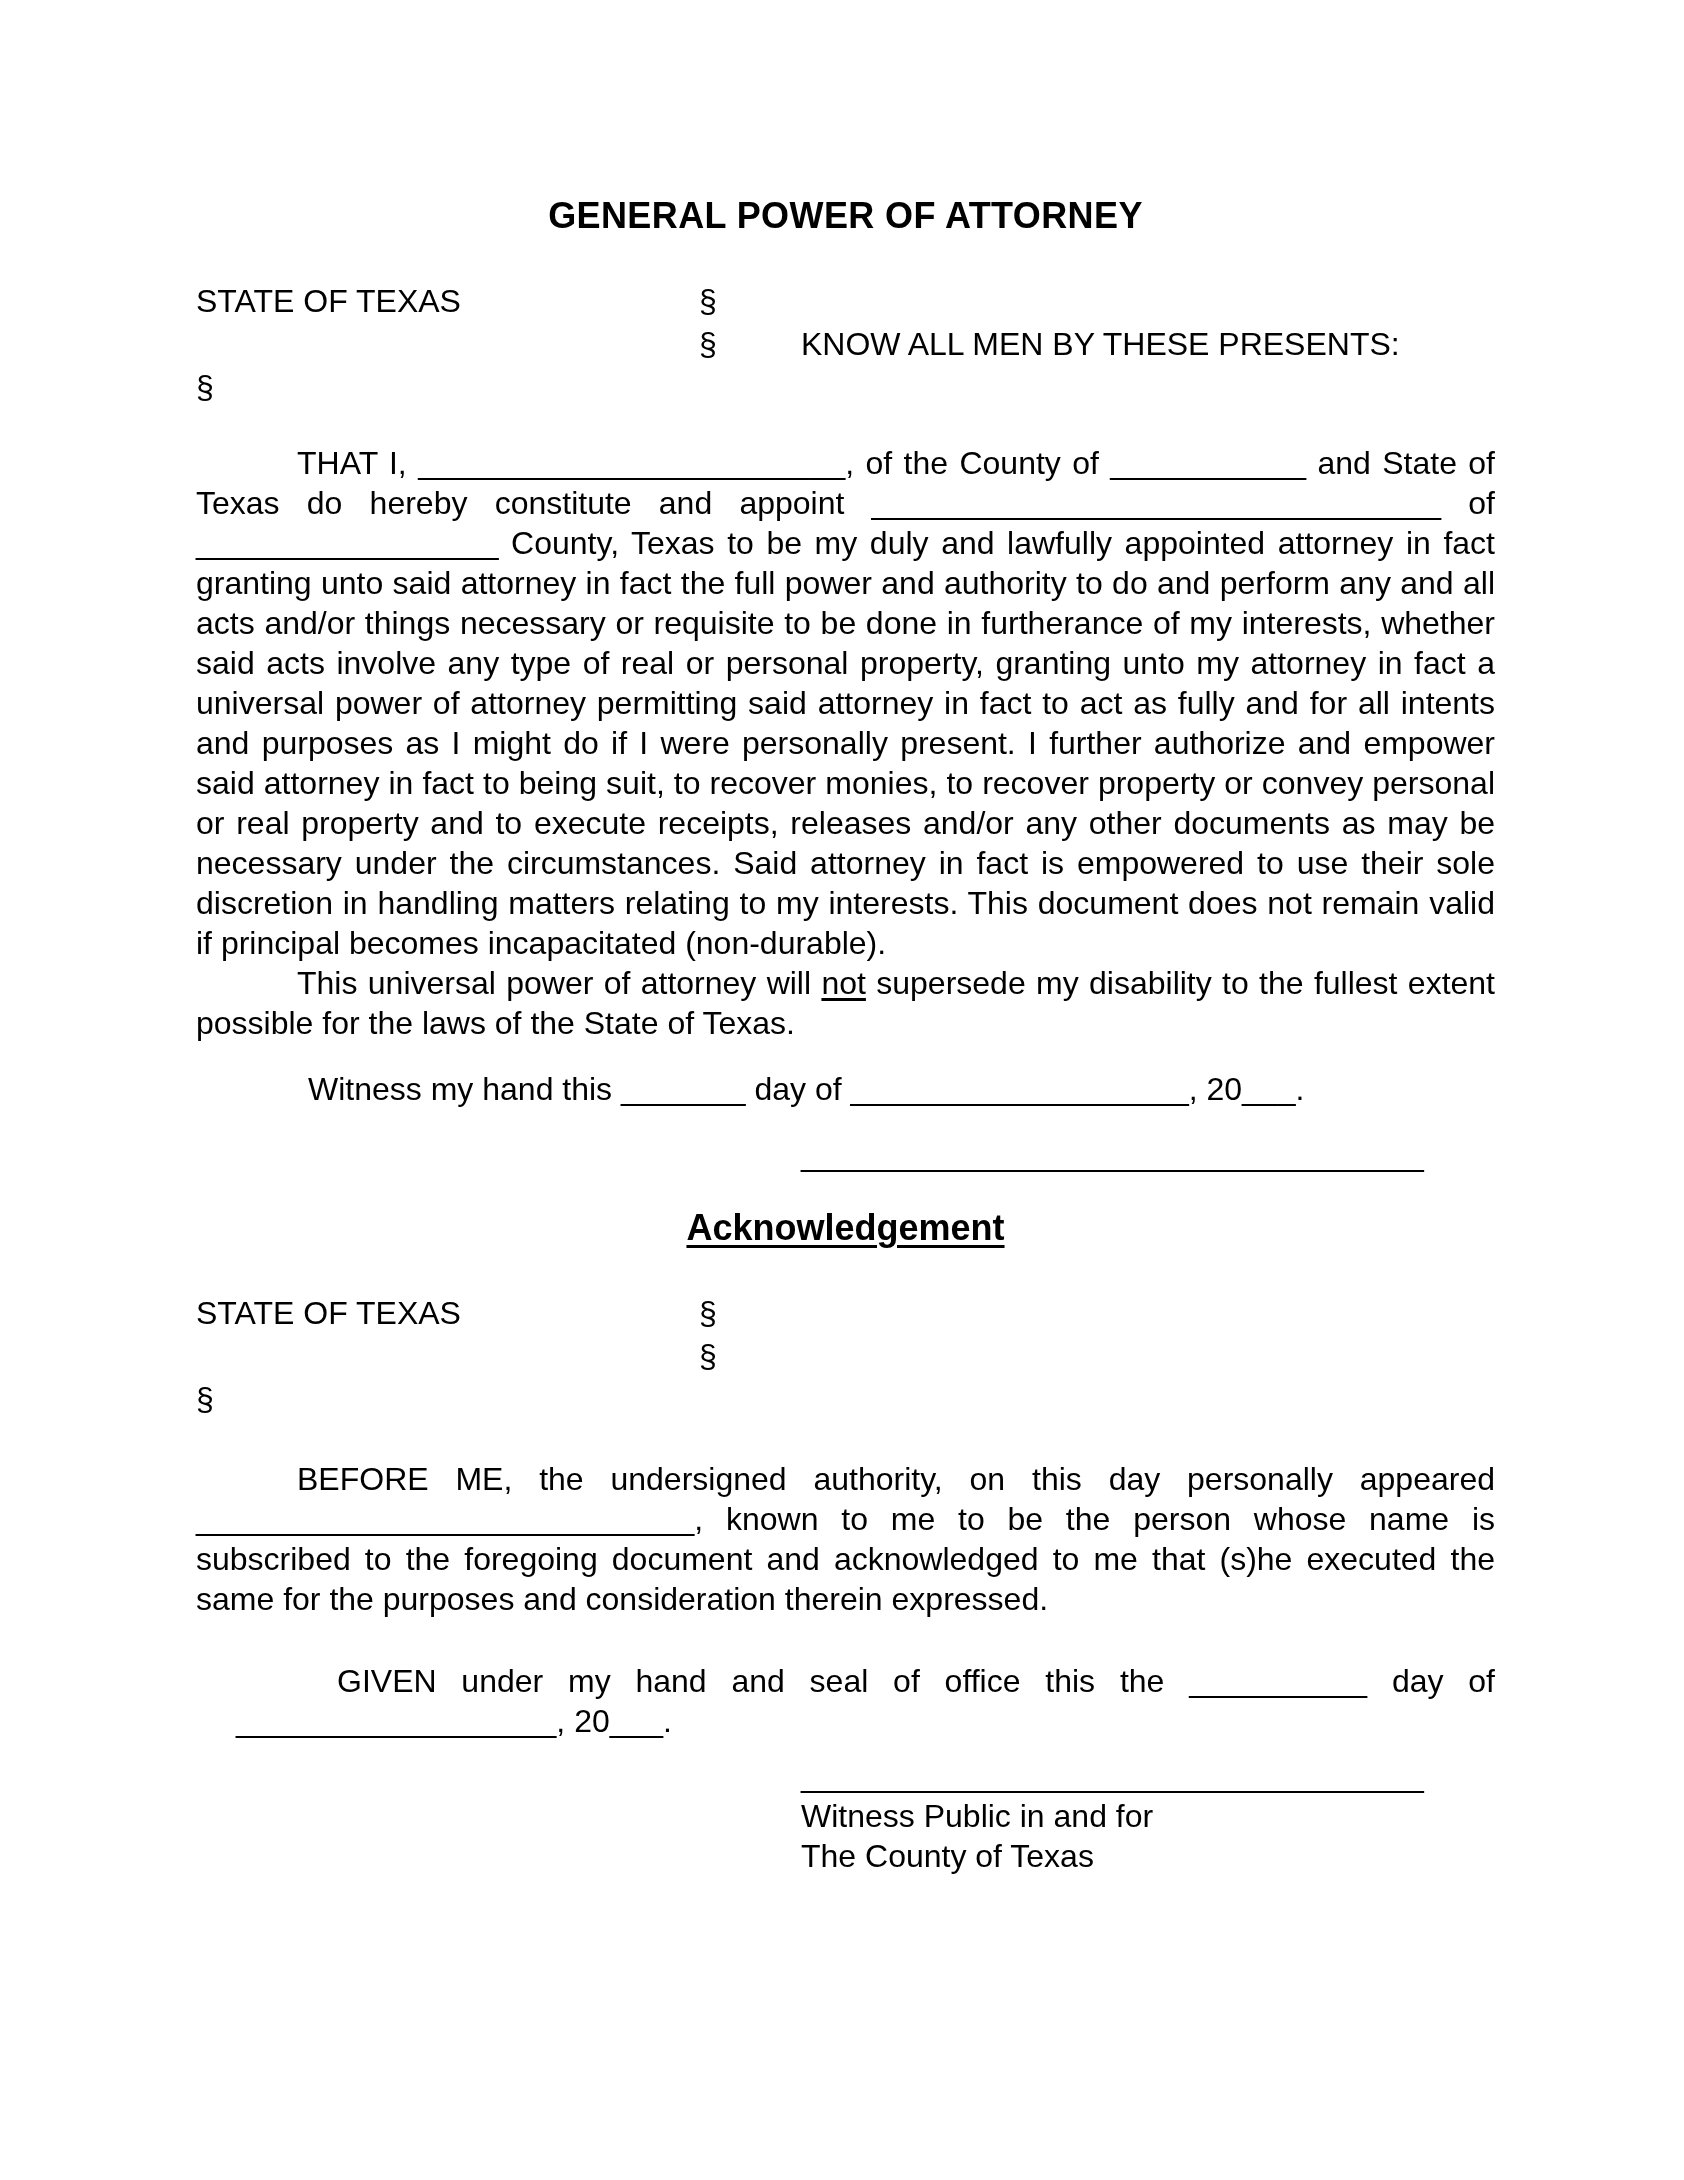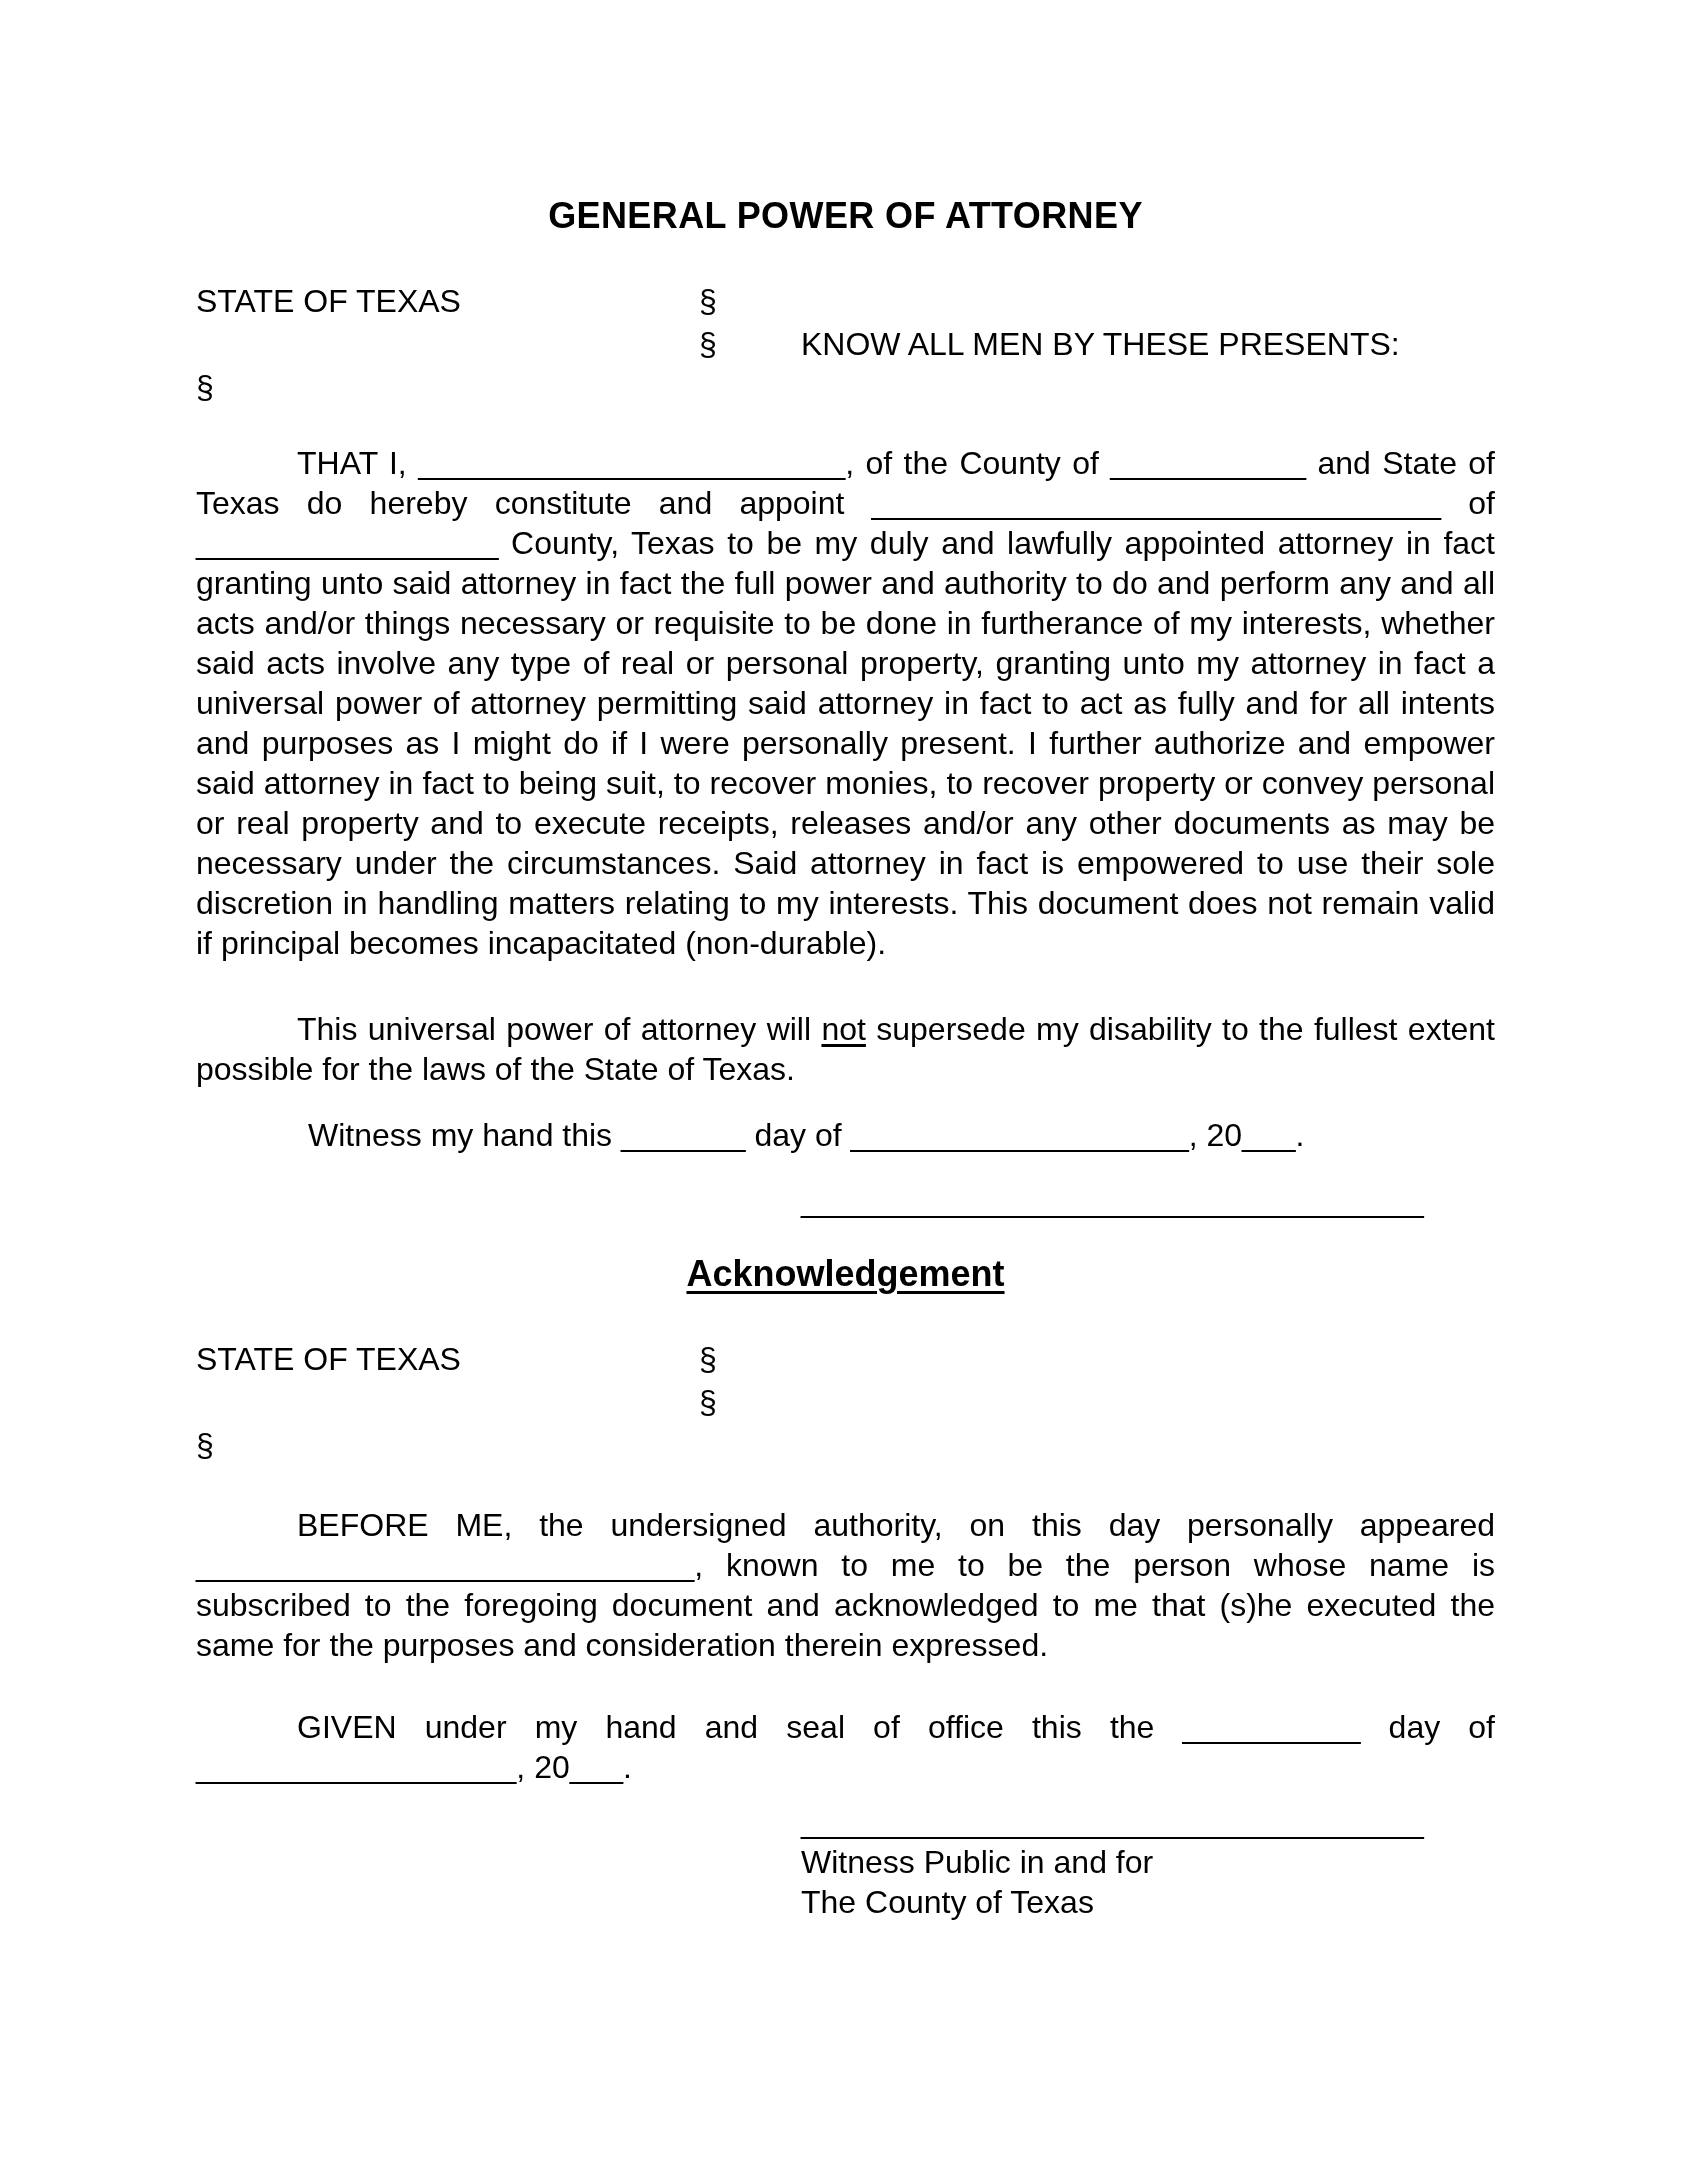--- a/index.html
+++ b/index.html
@@ -27,35 +27,35 @@
   .jur1 { margin-top: 43px; }
   .jur2 { margin-top: 42px; }
   .jur-row { display: grid; grid-template-columns: 503px 102px auto; }
   .jur-sym { text-align: left; }
   .para {
     text-align: justify;
     text-indent: 101px;
     line-height: 40px;
   }
   #p1 { margin-top: 34px; }
-  #p2 { margin-top: 46px; }
+  #p2 { }
   .u { text-decoration: underline; text-underline-offset: 4.3px; }
   .witness { margin-top: 26.4px; padding-left: 112px; line-height: 41px; }
   .sigline { margin-top: 25px; margin-left: 605px; line-height: 41px; white-space: nowrap; }
   .ack-heading {
     margin-top: 30px;
     font-size: 36px;
     font-weight: bold;
     text-align: center;
     line-height: 44px;
     text-decoration: underline;
     text-underline-offset: 5.1px;
   }
   #before { margin-top: 38px; }
-  #given { margin-top: 42px; }
+  #given { margin-top: 42px; margin-left: 40px; }
   .notary { margin-top: 14.5px; margin-left: 605px; line-height: 40px; }
   .notary div { white-space: nowrap; }
 </style>
 </head>
 <body>
 
 <div class="page">
 
   <div class="doc-title">GENERAL POWER OF ATTORNEY</div>
 

